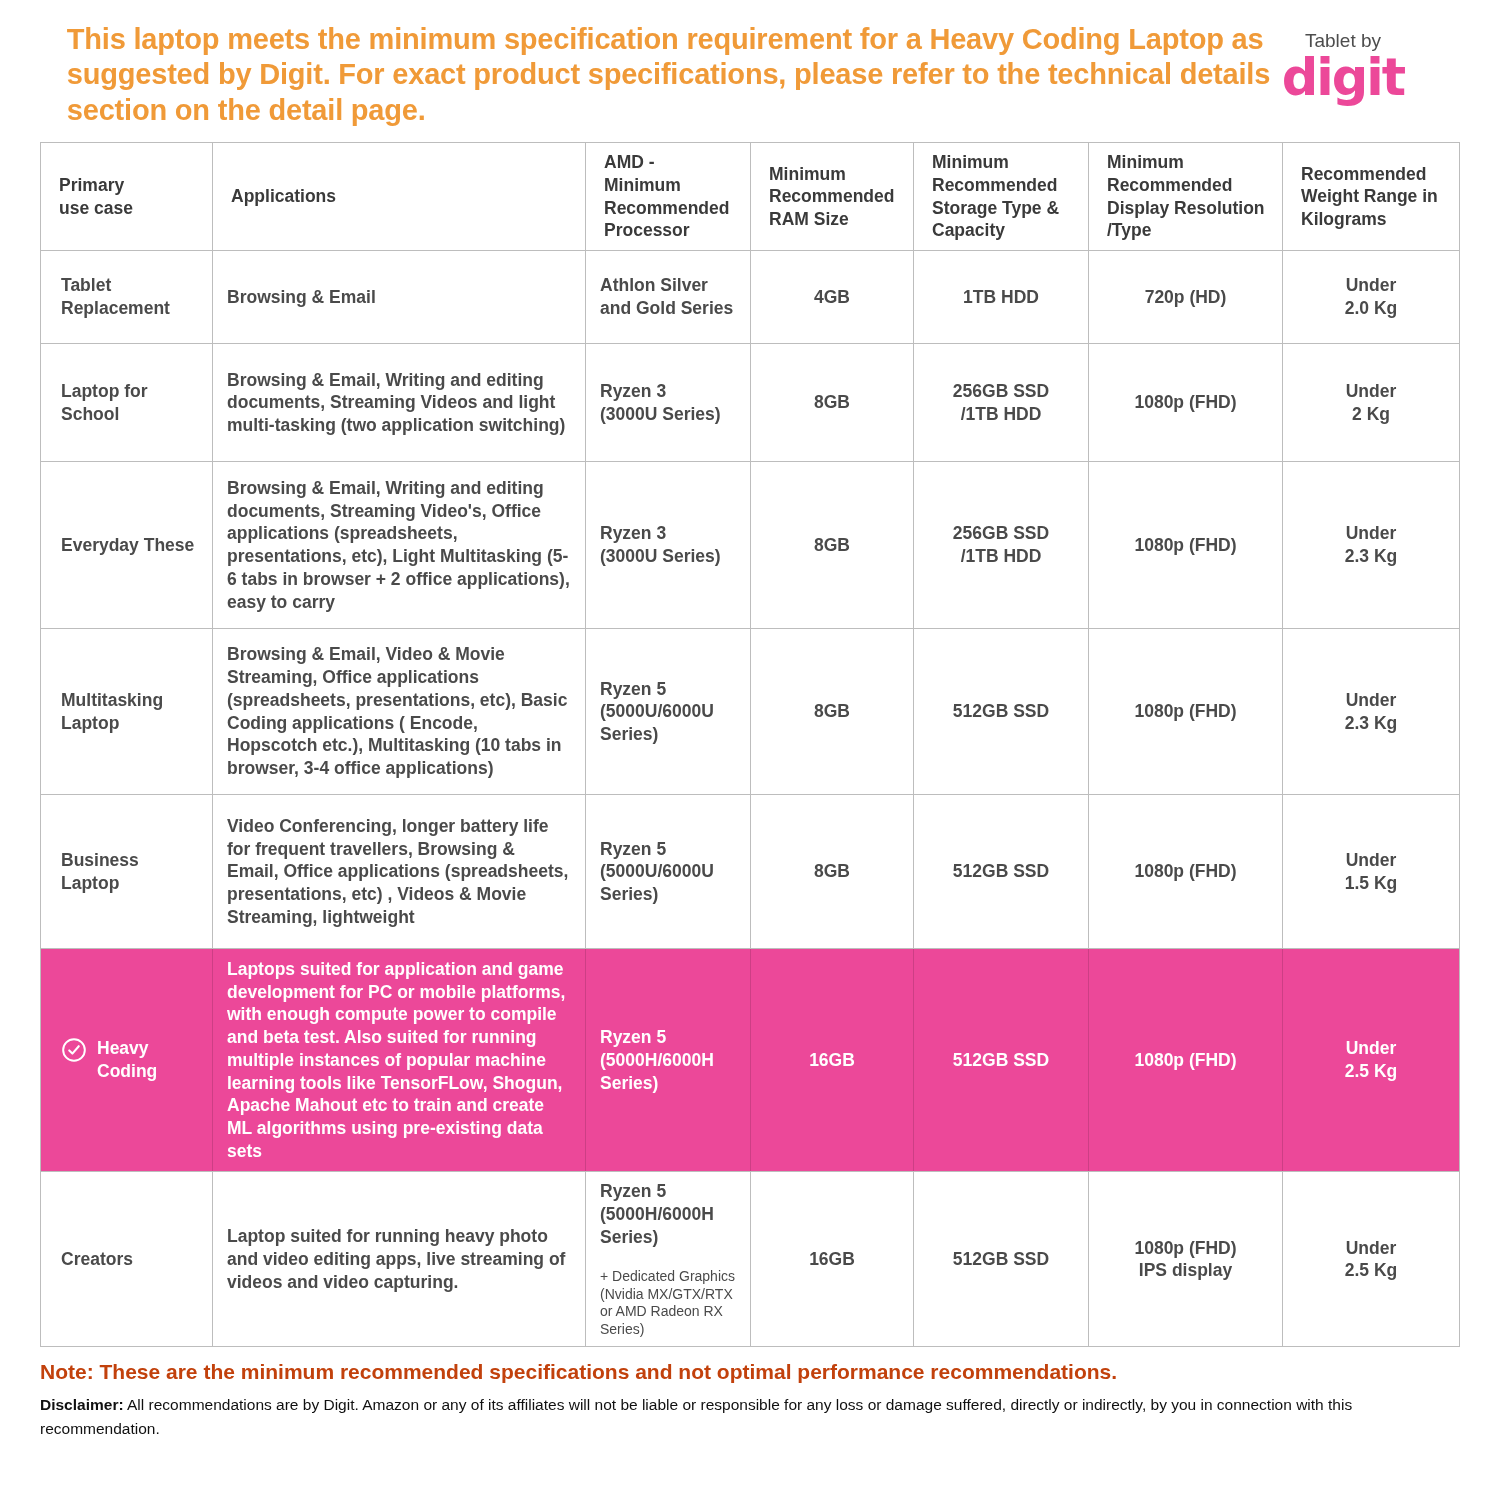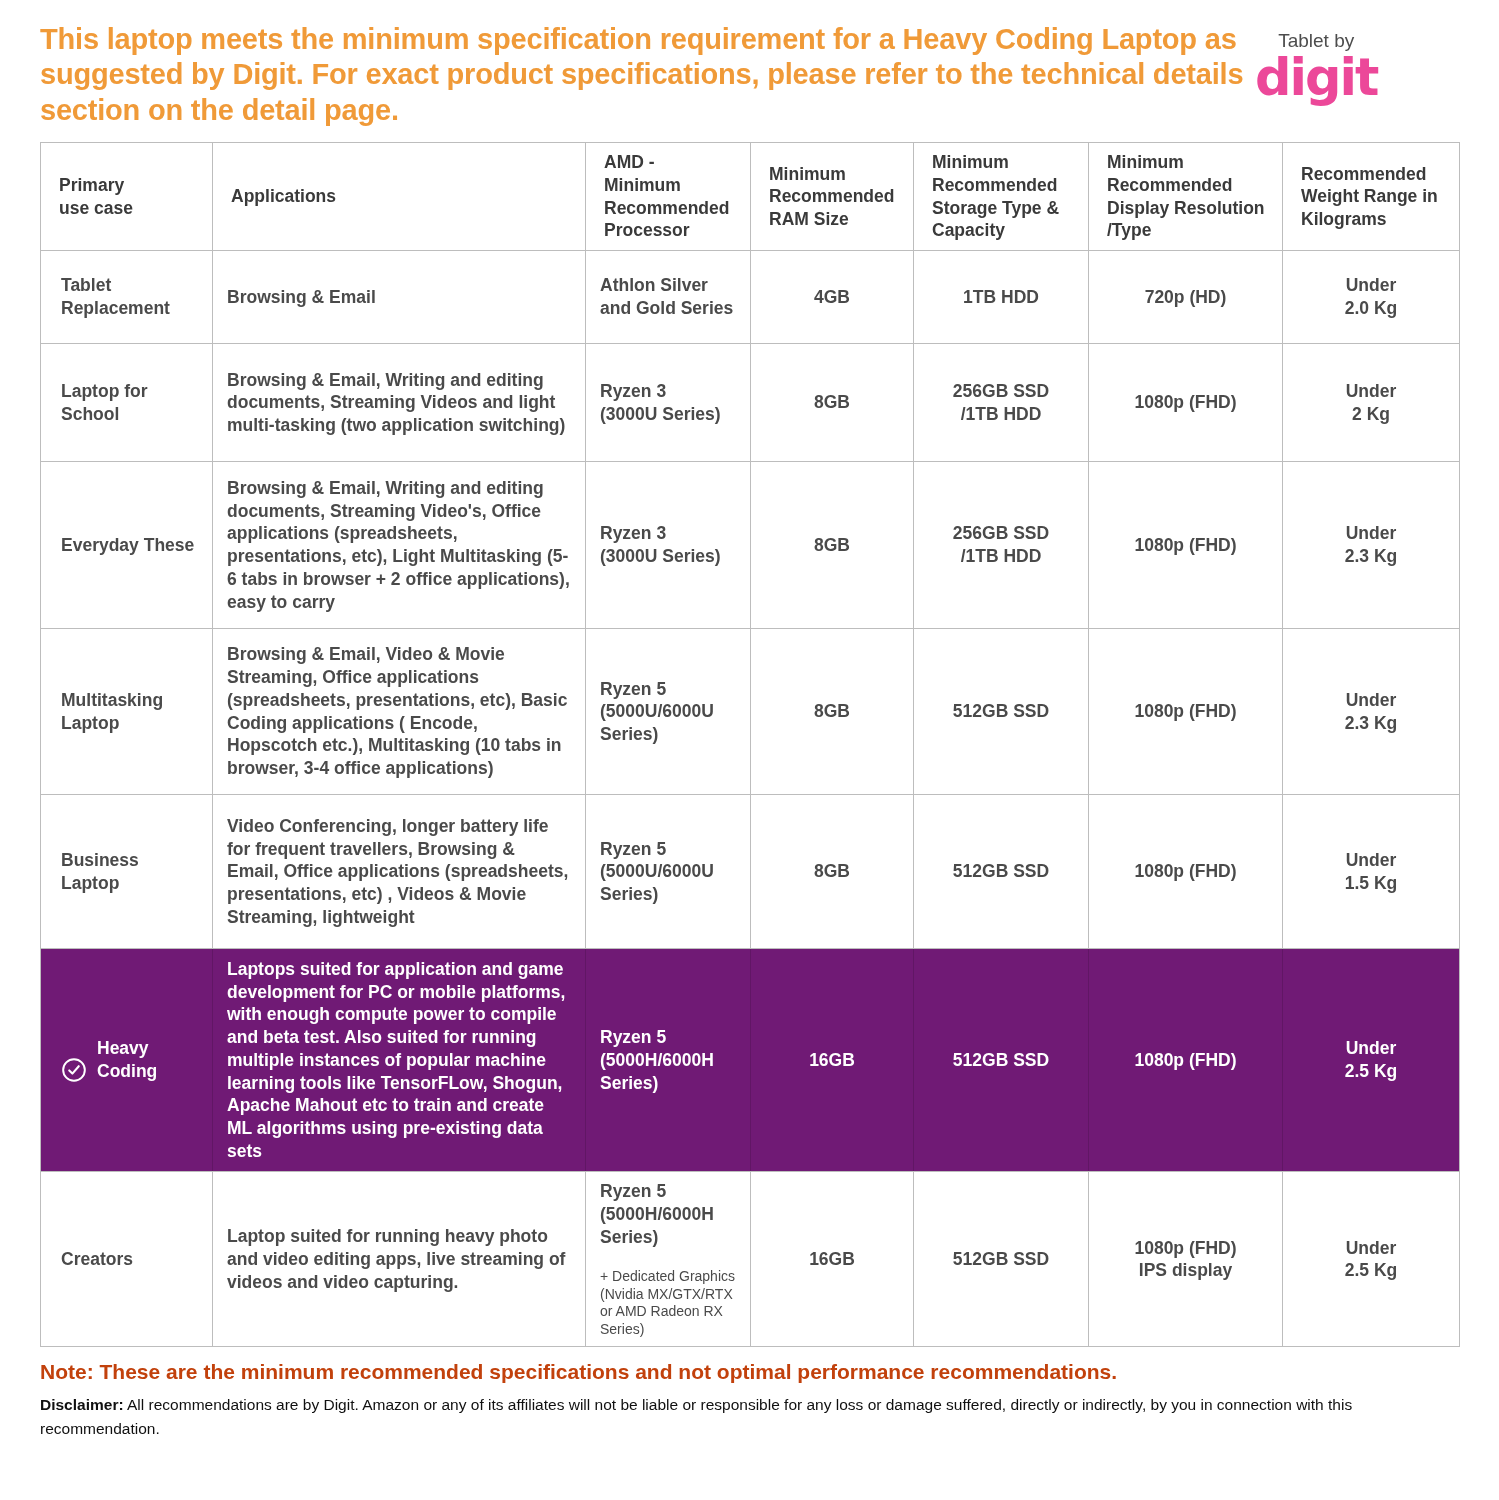--- a/index.html
+++ b/index.html
@@ -4,21 +4,21 @@
 <style>
   * { box-sizing: border-box; }
   html,body { margin:0; padding:0; background:#fff; }
   body {
     width:1499px; height:1500px; overflow:hidden;
     font-family:"Liberation Sans", sans-serif; color:#4a4a4a;
   }
   .page { padding:22px 40px 0 40px; }
 
   
-  .topbar { display:flex; justify-content:flex-start; align-items:flex-start; }
+  .topbar { display:flex; justify-content:center; align-items:flex-start; }
   .headline {
     width:1215px; color:#F09A38; font-weight:bold;
     font-size:29px; line-height:1.22; letter-spacing:-0.2px;
   }
   .brandbox { text-align:center; padding:8px 28px 0 0; }
   .powered { color:#4d4d4d; font-size:19px; }
   .digit {
     color:#ec4899; font-weight:bold; font-size:51px; line-height:1.0;
     letter-spacing:-2px; font-family:"DejaVu Sans", sans-serif;
   }
@@ -32,28 +32,28 @@
     border:1px solid #bdbdbd; vertical-align:middle;
     font-size:17.5px; font-weight:bold; color:#4a4a4a;
     padding:8px 14px; line-height:1.3;
   }
   .spec th { text-align:left; color:#3a3a3a; padding-left:18px; }
   .c-use  { padding-left:20px !important; }
   .center { text-align:center; }
   .pre    { white-space:pre-line; }
 
   tr.highlight td {
-    background:#701a75; color:#fff;
+    background:#ec4899; color:#fff;
     border-top-color:#bdbdbd; border-bottom-color:#bdbdbd;
     border-left-color:rgba(0,0,0,0.13); border-right-color:rgba(0,0,0,0.13);
   }
   tr.highlight td:first-child { border-left-color:#bdbdbd; }
   tr.highlight td:last-child  { border-right-color:#bdbdbd; }
 
-  .usecell { display:flex; align-items:flex-end; gap:10px; }
+  .usecell { display:flex; align-items:flex-start; gap:10px; }
   .usecell .lbl { max-width:78px; }
   .check-icon { flex:0 0 auto; width:26px; height:26px; }
 
   .proc-extra { font-size:14px; font-weight:normal; line-height:1.25; margin-top:20px; }
 
   
   .note { margin-top:13px; font-size:21px; font-weight:bold; color:#c2410c; }
   .disclaimer {
     margin-top:9px; font-size:15.5px; line-height:1.5; color:#101010;
     width:1419px; font-weight:normal;

